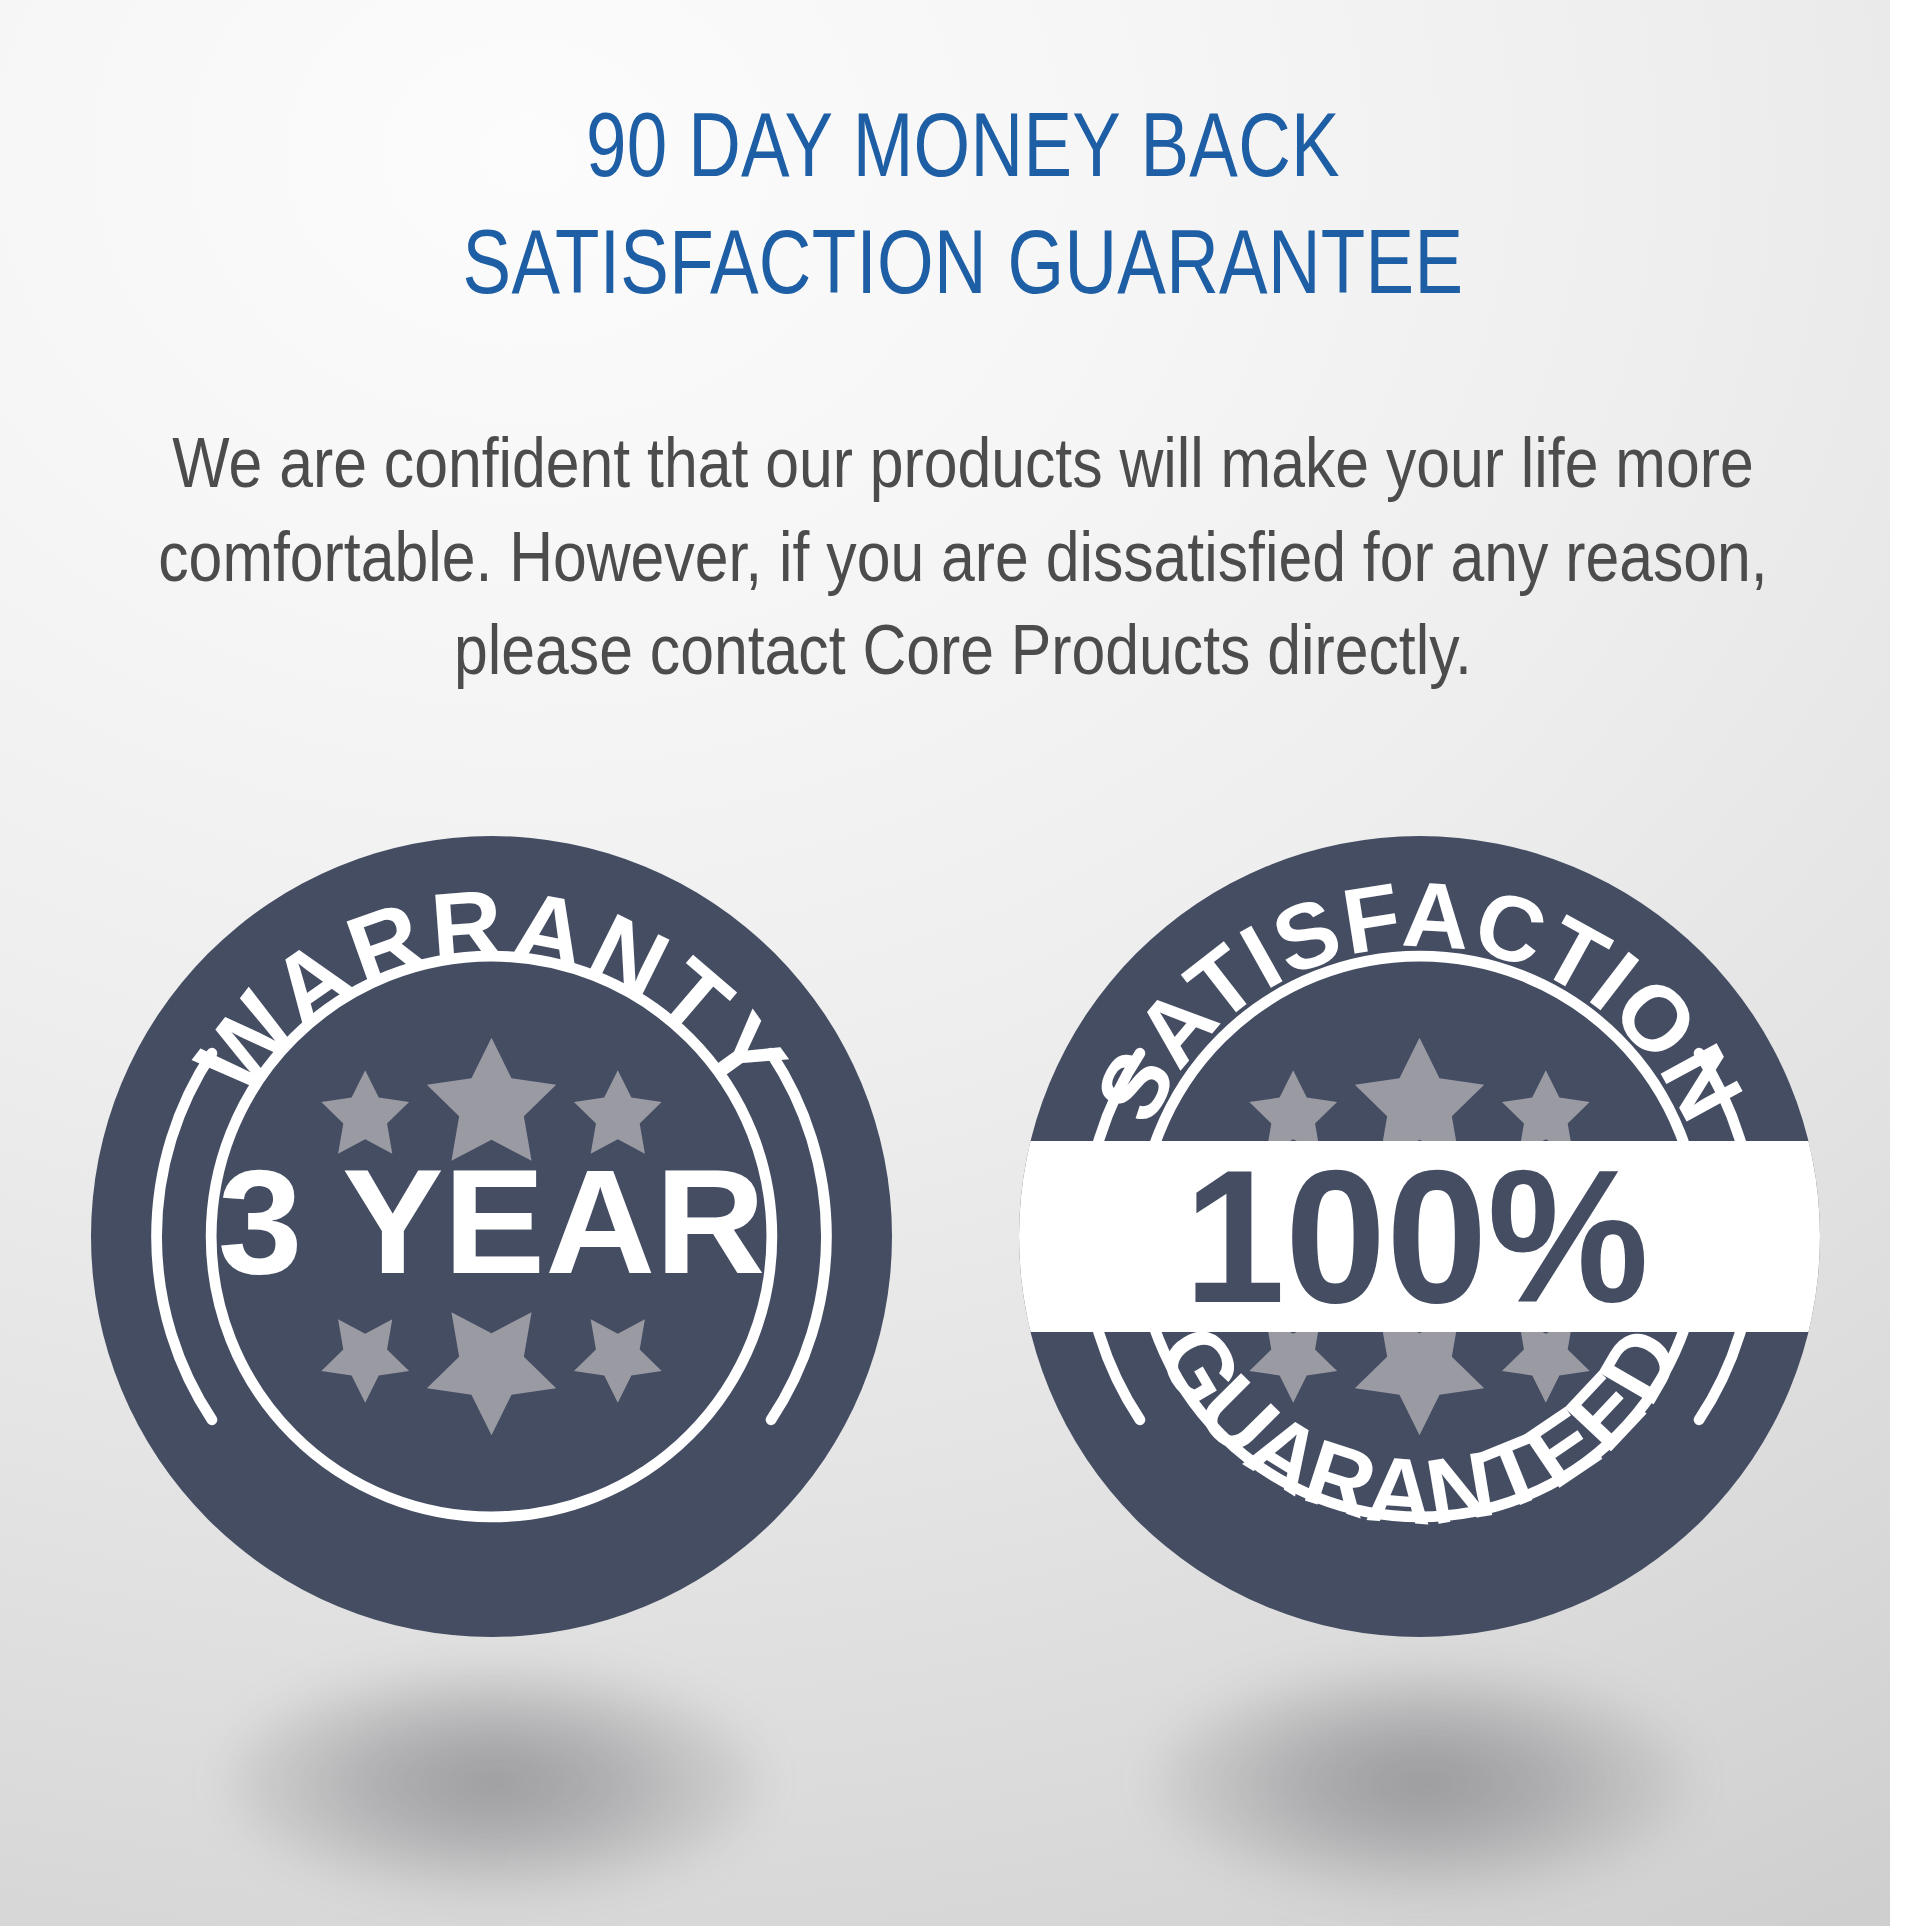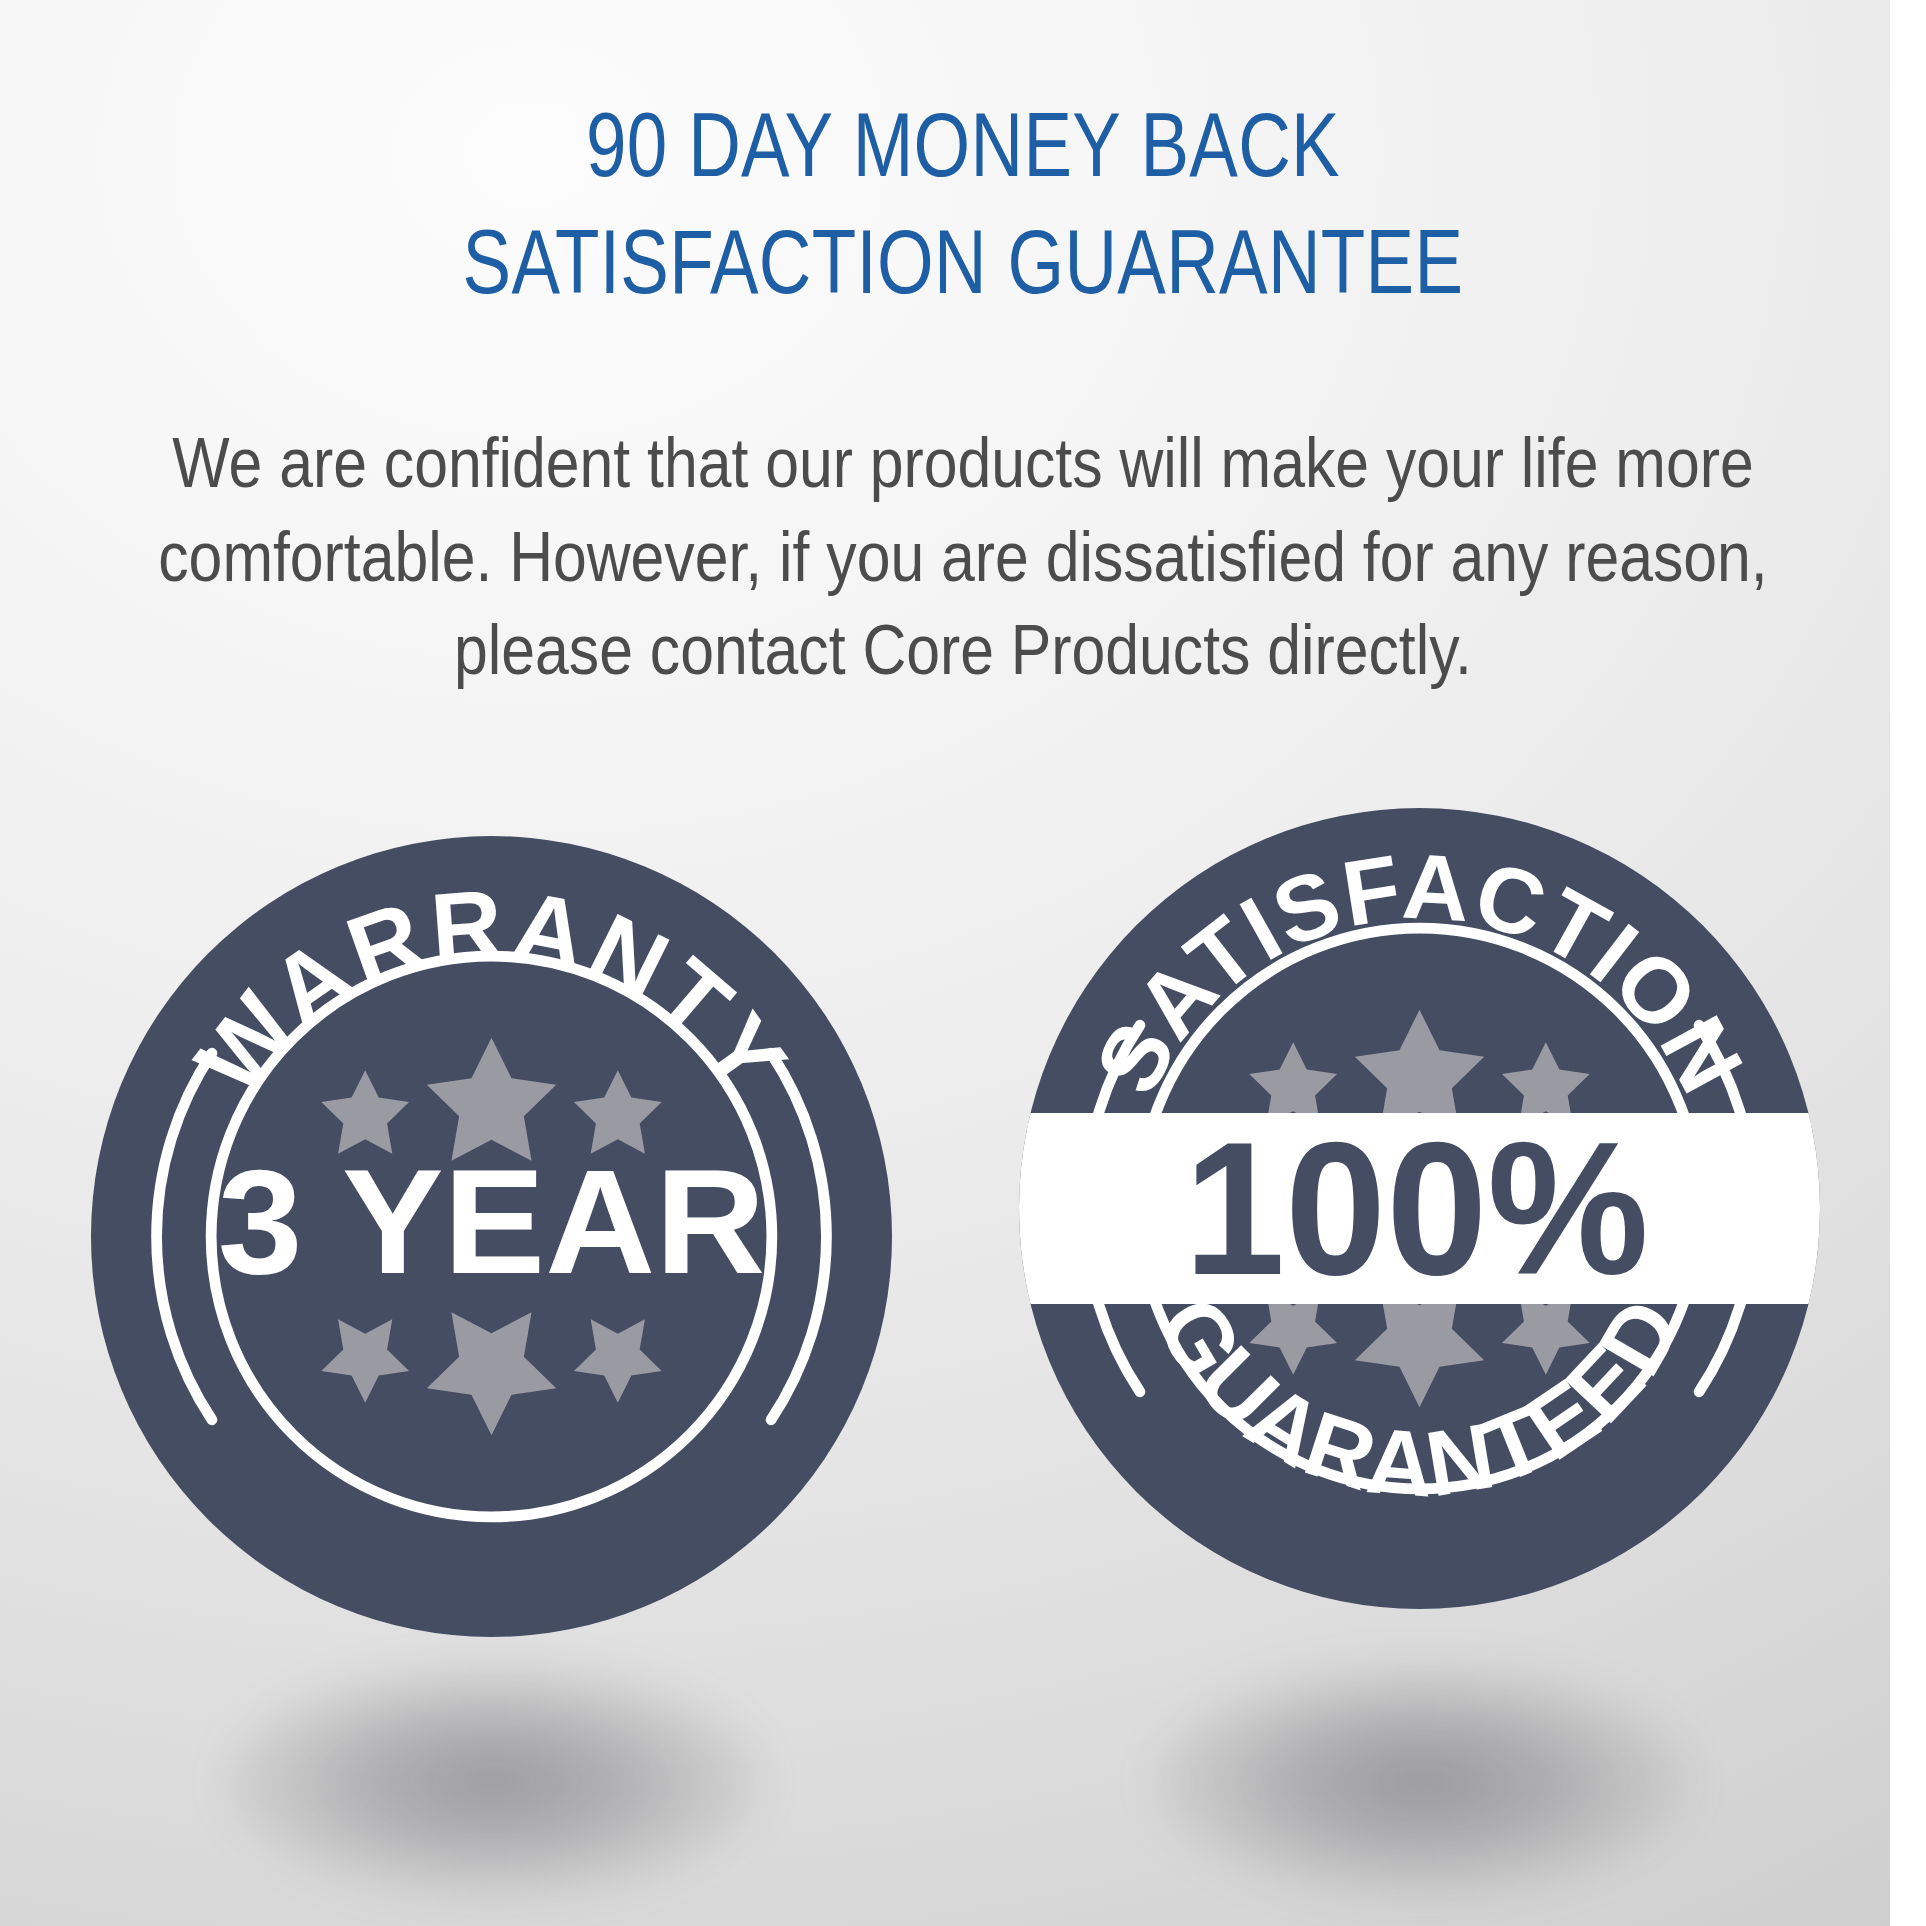--- a/index.html
+++ b/index.html
@@ -55,21 +55,21 @@
     white-space: pre;
   }
 
   
   .badge {
     position: absolute;
     width: 801px;
     height: 801px;
   }
   #badge-warranty    { left: 91px;  top: 836px; }
-  #badge-satisfaction{ left: 1019px; top: 808px; }
+  #badge-satisfaction{ left: 1019px; top: 836px; }
 
   .badge svg { display: block; width: 100%; height: 100%; overflow: visible; }
 
   
   .badge-shadow {
     position: absolute;
     width: 532px;
     height: 231px;
     border-radius: 50%;
     background: radial-gradient(ellipse at 50% 50%,

